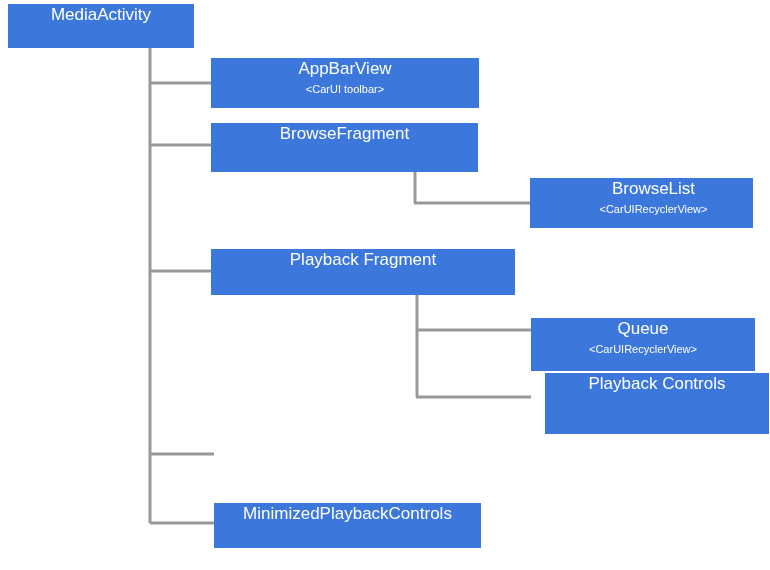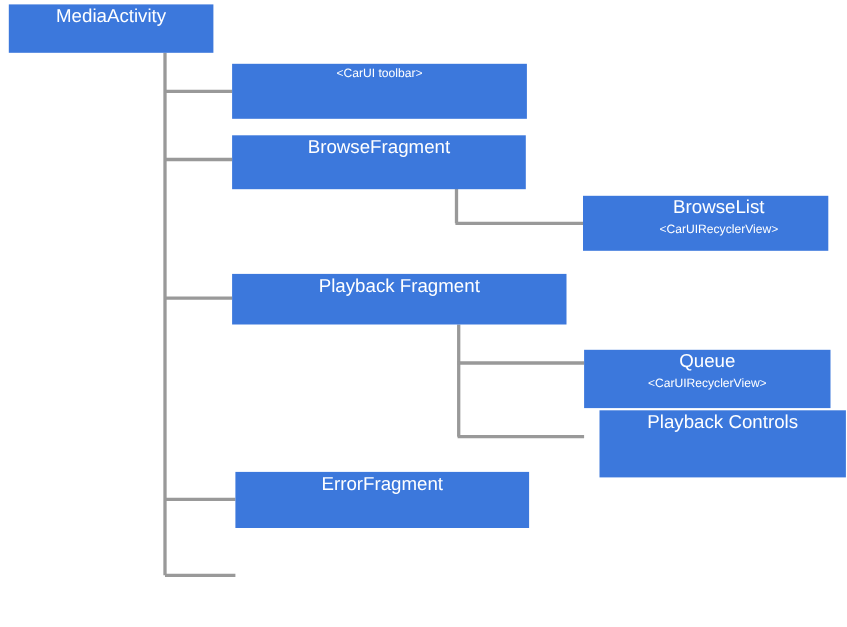--- a/index.html
+++ b/index.html
@@ -65,20 +65,21 @@
     <line x1="417" y1="295" x2="417" y2="397" stroke-width="3" stroke="#999999"></line>
     <line x1="416" y1="330" x2="531" y2="330" stroke-width="3" stroke="#999999"></line>
     <line x1="416" y1="397" x2="531" y2="397" stroke-width="3" stroke="#999999"></line>
   </svg>
 
   <div class="node" style="left:8px; top:4px; width:186px; height:44px;">
     <div class="title">MediaActivity</div>
   </div>
 
   <div class="node" style="left:211px; top:58px; width:268px; height:50px;">
+    <div class="title">AppBarView</div>
     <div class="subtitle">&lt;CarUI toolbar&gt;</div>
   </div>
 
   <div class="node" style="left:211px; top:123px; width:267px; height:49px;">
     <div class="title">BrowseFragment</div>
   </div>
 
   <div class="node" style="left:530px; top:178px; width:223px; height:50px;padding-left:24px;">
     <div class="title">BrowseList</div>
     <div class="subtitle">&lt;CarUIRecyclerView&gt;</div>
@@ -90,18 +91,18 @@
 
   <div class="node" style="left:531px; top:302px; width:224px; height:53px;margin-top:16px;">
     <div class="title">Queue</div>
     <div class="subtitle">&lt;CarUIRecyclerView&gt;</div>
   </div>
 
   <div class="node" style="left:545px; top:373px; width:224px; height:61px;">
     <div class="title">Playback Controls</div>
   </div>
 
-  <div class="node" style="left:214px; top:429px; width:267px; height:51px;">
-    <div class="title">ErrorFragment</div>
+
+  <div class="node" style="left:214px; top:503px; width:267px; height:45px;">
+    <div class="title">MinimizedPlaybackControls</div>
   </div>
-
 
 </div>
 
 </body></html>

